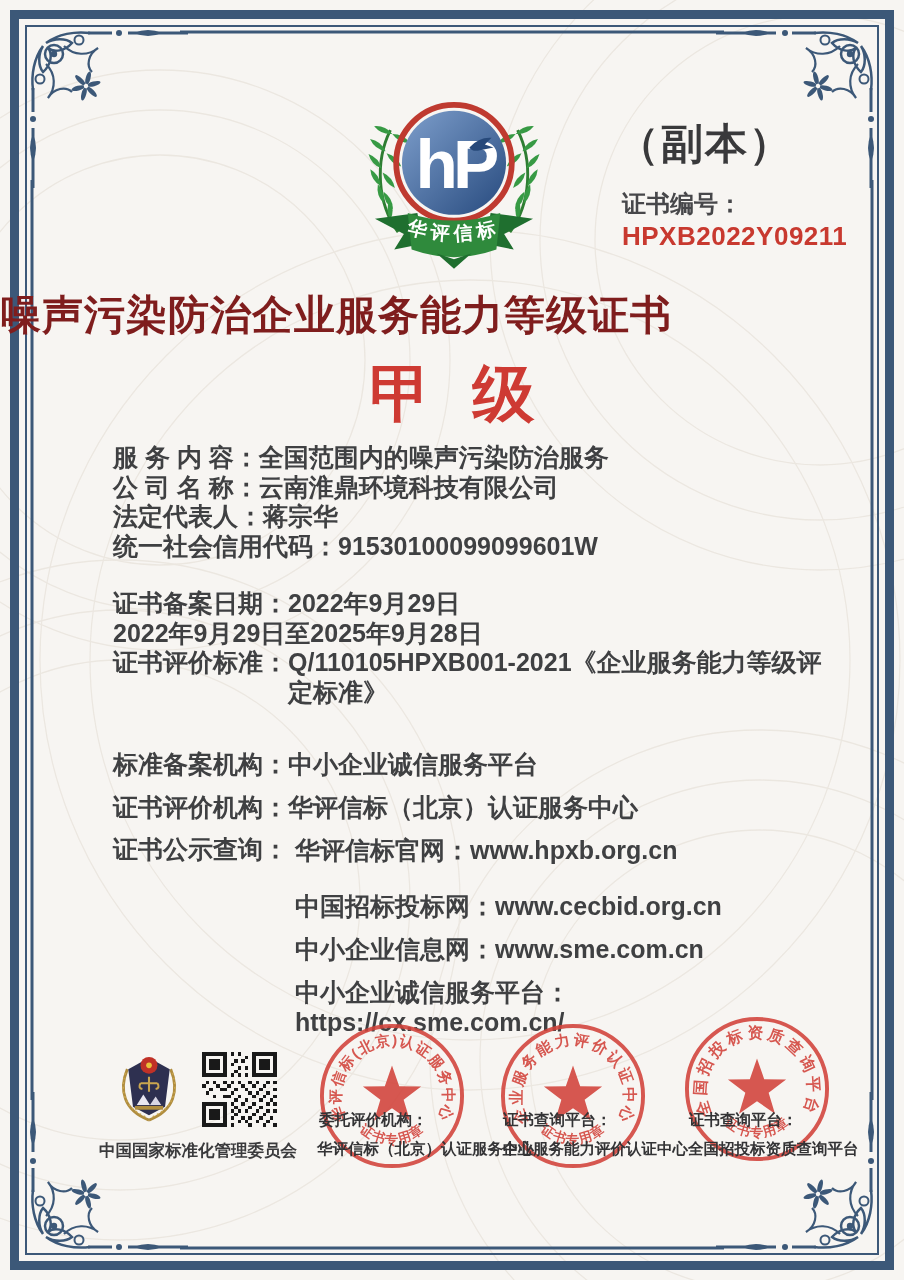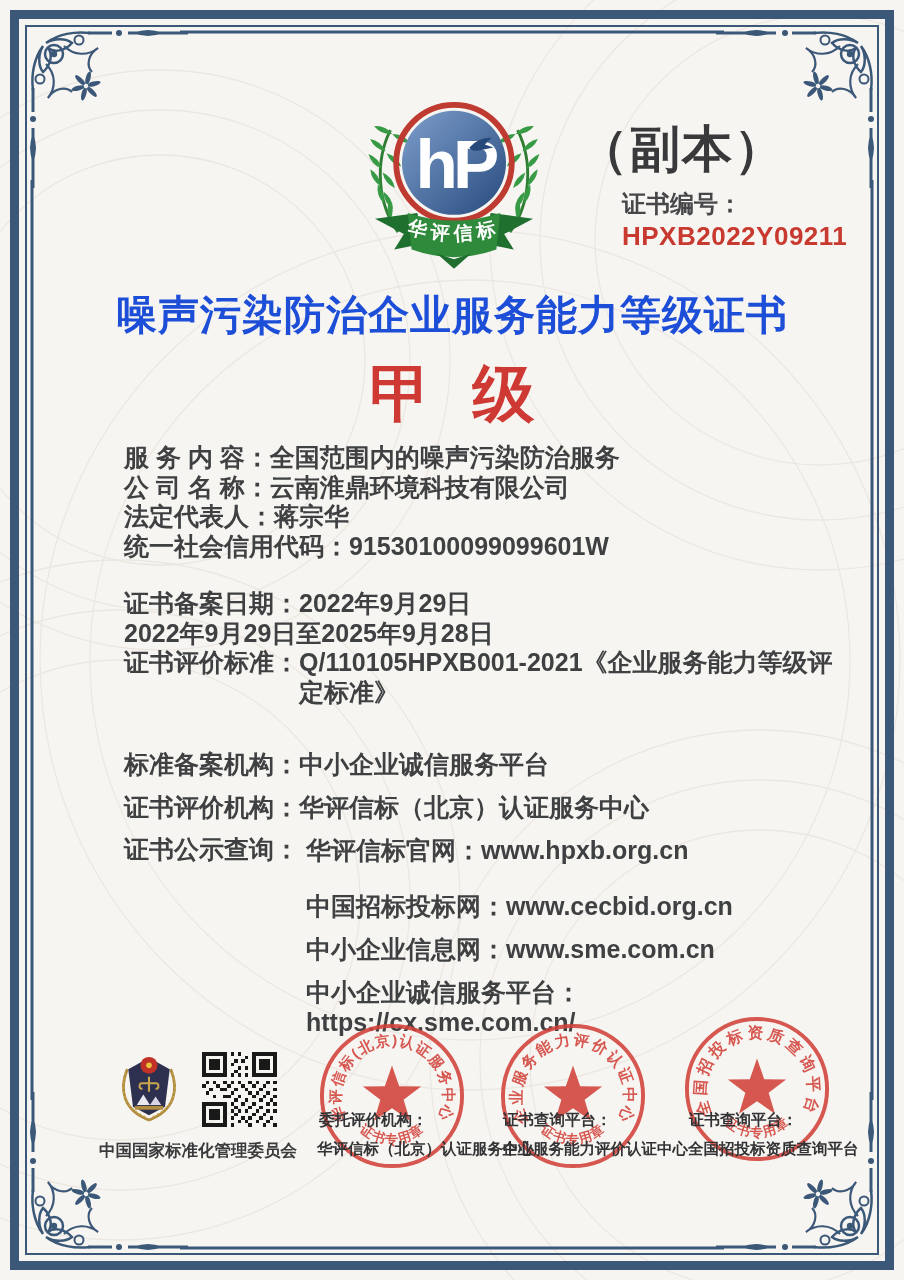--- a/index.html
+++ b/index.html
@@ -17,29 +17,29 @@
   .page{position:relative;width:904px;height:1280px;background:var(--paper);overflow:hidden;}
 
   
   .border-outer{position:absolute;inset:10px;border:9px solid var(--frame);pointer-events:none;}
   .border-mid{position:absolute;inset:25px;border:2px solid var(--frame);pointer-events:none;}
   .ornate{position:absolute;left:30px;top:30px;width:844px;height:1220px;pointer-events:none;}
   .watermark{position:absolute;inset:0;pointer-events:none;opacity:.85;}
 
   
   .logo{position:absolute;left:348px;top:86px;width:212px;height:196px;}
-  .copy-label{position:absolute;left:578px;top:116px;font-size:50px;font-weight:800;color:#39393b;letter-spacing:2px;}
+  .copy-label{position:absolute;left:617px;top:116px;font-size:42px;font-weight:800;color:#39393b;letter-spacing:2px;}
   .cert-no-label{position:absolute;left:622px;top:188px;font-size:24px;font-weight:800;color:#47474a;}
   .cert-no-value{position:absolute;left:622px;top:221px;font-size:26px;font-weight:800;color:var(--red);letter-spacing:.5px;}
 
-  .title{position:absolute;left:0;top:288px;width:100%;text-align:center;font-size:41px;font-weight:800;color:#1d4ed8;letter-spacing:1px;}
+  .title{position:absolute;left:0;top:288px;width:100%;text-align:left;font-size:41px;font-weight:800;color:#7f1d1d;letter-spacing:1px;}
   .grade{position:absolute;left:0;top:352px;width:100%;text-align:center;font-size:62px;font-weight:800;color:#ce3a33;letter-spacing:12px;text-indent:12px;}
 
   
-  .fields{position:absolute;left:124px;right:66px;color:#3f4042;font-weight:700;}
+  .fields{position:absolute;left:113px;right:66px;color:#3f4042;font-weight:700;}
   .fields .row{display:flex;align-items:flex-start;font-size:25px;line-height:29.5px;}
   .fields .lbl{white-space:nowrap;}
   .fields .val{flex:1;}
   .f-basic{top:443px;}
   .f-dates{top:589px;}
   .f-agencies{top:750px;}
   .f-agencies .row{margin-bottom:13px;}
   .q-item{font-size:25px;line-height:30px;margin-left:182px;margin-bottom:13px;color:#3f4042;font-weight:700;}
   .q-first{display:flex;}
   .q-first .q-item{margin-left:0;}

